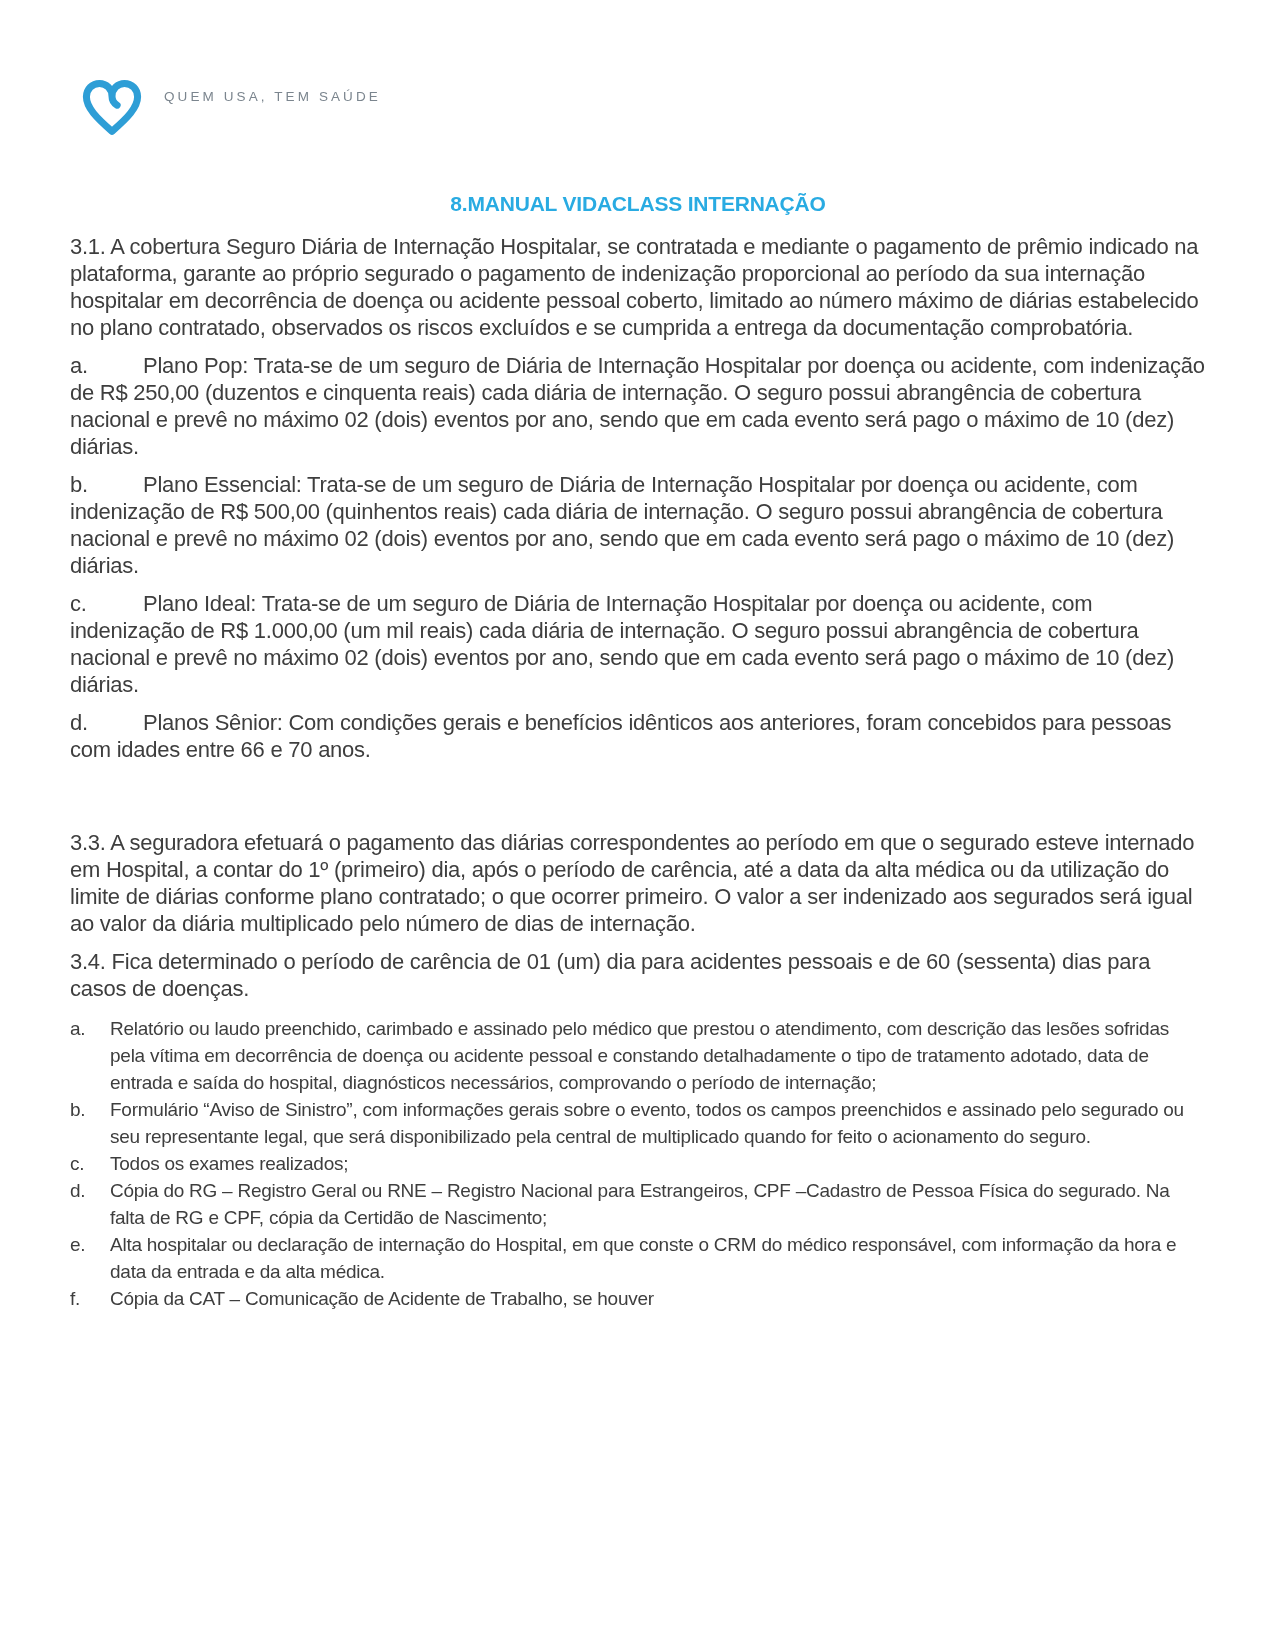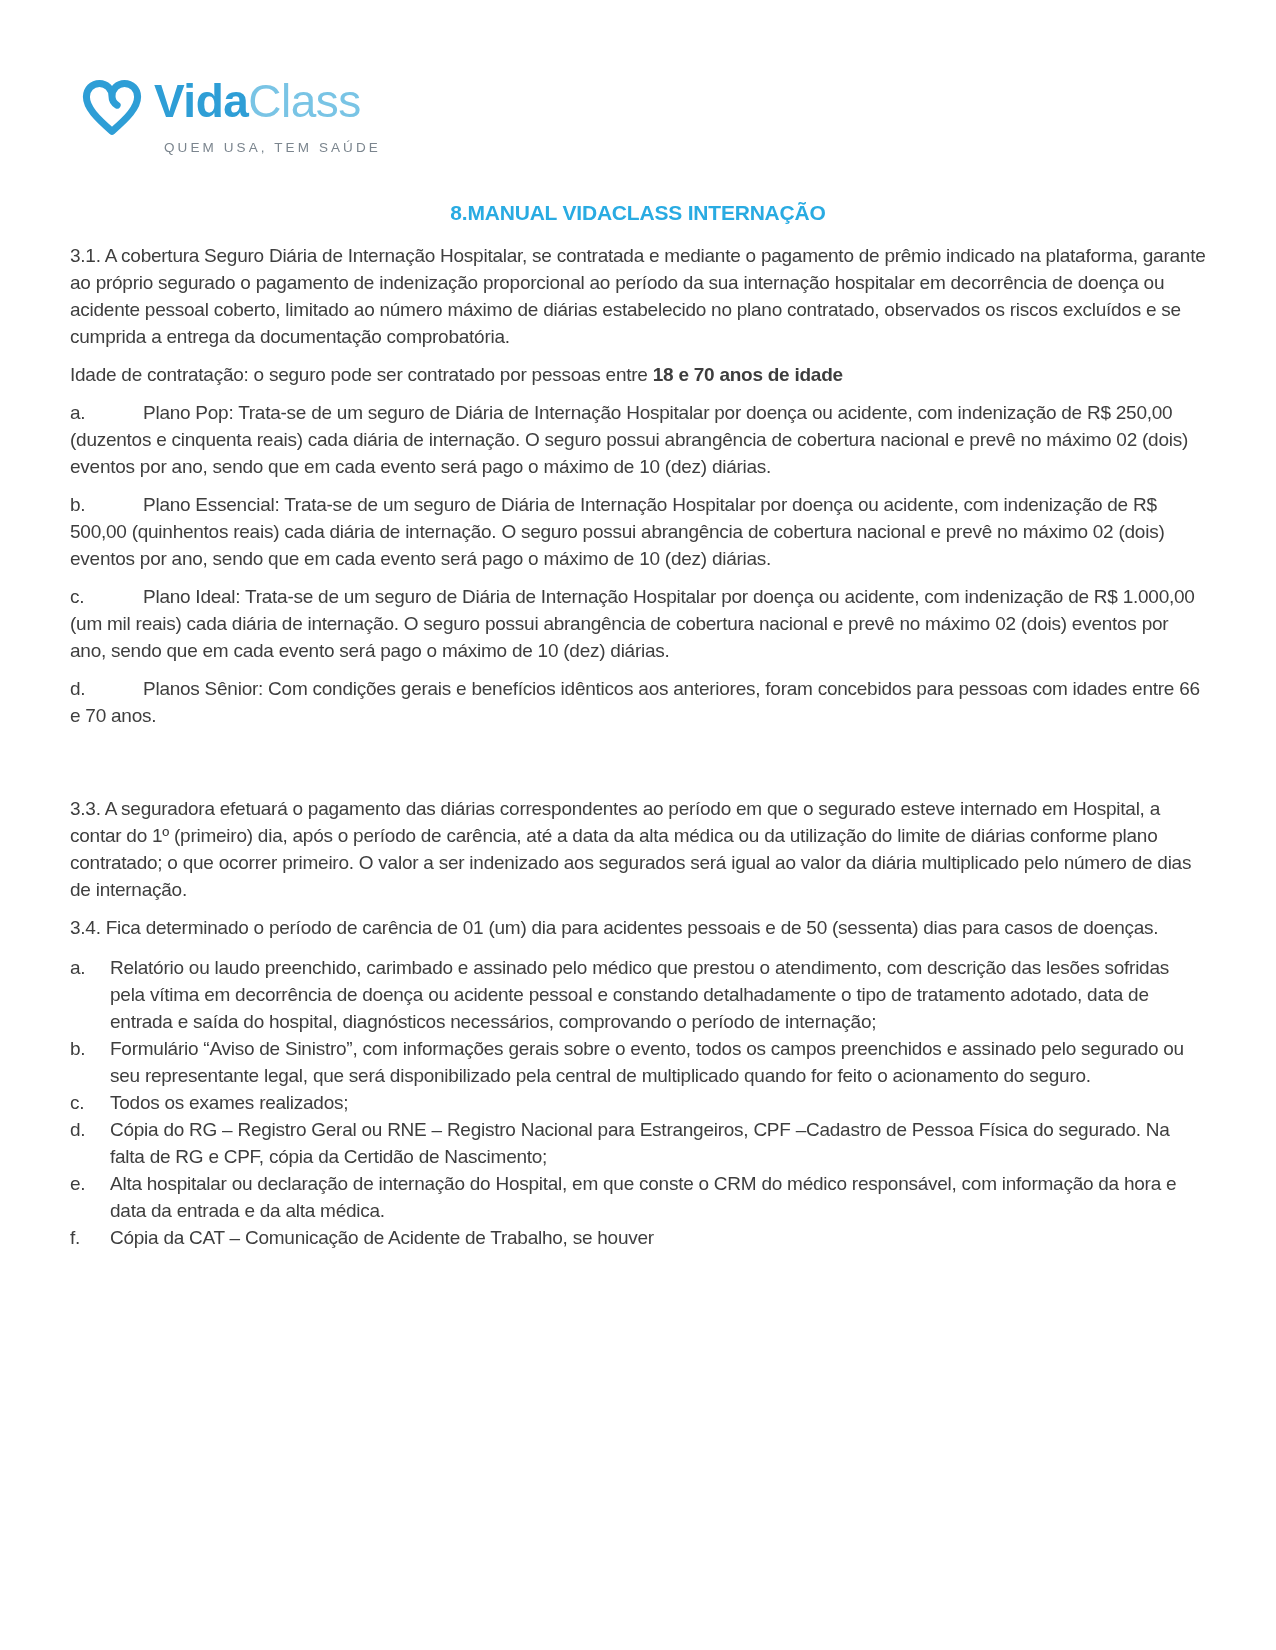--- a/index.html
+++ b/index.html
@@ -51,21 +51,21 @@
     margin:46px 0 0 0;
     text-align:center;
     font-size:21px;
     font-weight:700;
     letter-spacing:-0.2px;
     color:var(--title-cyan);
   }
   
   .body-p{
     margin:11px 0 0 0;
-    font-size:19px;
+    font-size:22px;
     line-height:27px;
     letter-spacing:-0.25px;
   }
   .first-p{margin-top:17px;}
   .bold{font-weight:bold;}
   
   .plan-letter{
     display:inline-block;
     width:73px;
   }
@@ -90,42 +90,38 @@
 
 <div class="page">
 
   <header class="logo">
     <span class="heart">
       <svg width="64" height="66" viewBox="0 0 100 100" fill="none" aria-hidden="true">
         <path d="M58 44 C53 41 50 36 50 30 C50 18 41 10 30.5 10 C19 10 10 19 10 31 C10 48 26 64 50 85 C74 64 90 48 90 31 C90 19 81 10 69.5 10 C59 10 50 18 50 30" stroke="#2E9ED6" stroke-width="11" stroke-linecap="round" stroke-linejoin="round"></path>
       </svg>
     </span>
     <div>
-      <div class="brand-line">
-        <span class="brand-bold">Vida</span><span class="brand-light">Class</span>
-      </div>
       <div class="tagline">QUEM USA, TEM SAÚDE</div>
     </div>
   </header>
 
   <h1 class="doc-title">8.MANUAL VIDACLASS INTERNAÇÃO</h1>
 
   <p class="body-p first-p">3.1. A cobertura Seguro Diária de Internação Hospitalar, se contratada e mediante o pagamento de prêmio indicado na plataforma, garante ao próprio segurado o pagamento de indenização proporcional ao período da sua internação hospitalar em decorrência de doença ou acidente pessoal coberto, limitado ao número máximo de diárias estabelecido no plano contratado, observados os riscos excluídos e se cumprida a entrega da documentação comprobatória.</p>
 
-  <p class="body-p"><span>Idade de contratação: o seguro pode ser contratado por pessoas entre </span><span class="bold">18 e 70 anos de idade</span></p>
 
 
   <p class="body-p"><span class="plan-letter">a.</span><span>Plano Pop: Trata-se de um seguro de Diária de Internação Hospitalar por doença ou acidente, com indenização de R$ 250,00 (duzentos e cinquenta reais) cada diária de internação. O seguro possui abrangência de cobertura nacional e prevê no máximo 02 (dois) eventos por ano, sendo que em cada evento será pago o máximo de 10 (dez) diárias.</span></p>
   <p class="body-p"><span class="plan-letter">b.</span><span>Plano Essencial: Trata-se de um seguro de Diária de Internação Hospitalar por doença ou acidente, com indenização de R$ 500,00 (quinhentos reais) cada diária de internação. O seguro possui abrangência de cobertura nacional e prevê no máximo 02 (dois) eventos por ano, sendo que em cada evento será pago o máximo de 10 (dez) diárias.</span></p>
   <p class="body-p"><span class="plan-letter">c.</span><span>Plano Ideal: Trata-se de um seguro de Diária de Internação Hospitalar por doença ou acidente, com indenização de R$ 1.000,00 (um mil reais) cada diária de internação. O seguro possui abrangência de cobertura nacional e prevê no máximo 02 (dois) eventos por ano, sendo que em cada evento será pago o máximo de 10 (dez) diárias.</span></p>
   <p class="body-p"><span class="plan-letter">d.</span><span>Planos Sênior: Com condições gerais e benefícios idênticos aos anteriores, foram concebidos para pessoas com idades entre 66 e 70 anos.</span></p>
 
   <p class="body-p gap-top">3.3. A seguradora efetuará o pagamento das diárias correspondentes ao período em que o segurado esteve internado em Hospital, a contar do 1º (primeiro) dia, após o período de carência, até a data da alta médica ou da utilização do limite de diárias conforme plano contratado; o que ocorrer primeiro. O valor a ser indenizado aos segurados será igual ao valor da diária multiplicado pelo número de dias de internação.</p>
 
-  <p class="body-p">3.4. Fica determinado o período de carência de 01 (um) dia para acidentes pessoais e de 50 (sessenta) dias para casos de doenças.</p>
+  <p class="body-p">3.4. Fica determinado o período de carência de 01 (um) dia para acidentes pessoais e de 60 (sessenta) dias para casos de doenças.</p>
 
 
   <div class="doc-list">
     <div class="doc-item">
         <span class="doc-letter">a.</span>
         <span class="doc-text">Relatório ou laudo preenchido, carimbado e assinado pelo médico que prestou o atendimento, com descrição das lesões sofridas pela vítima em decorrência de doença ou acidente pessoal e constando detalhadamente o tipo de tratamento adotado, data de entrada e saída do hospital, diagnósticos necessários, comprovando o período de internação;</span>
       </div>
     <div class="doc-item">
         <span class="doc-letter">b.</span>
         <span class="doc-text">Formulário “Aviso de Sinistro”, com informações gerais sobre o evento, todos os campos preenchidos e assinado pelo segurado ou seu representante legal, que será disponibilizado pela central de multiplicado quando for feito o acionamento do seguro.</span>

